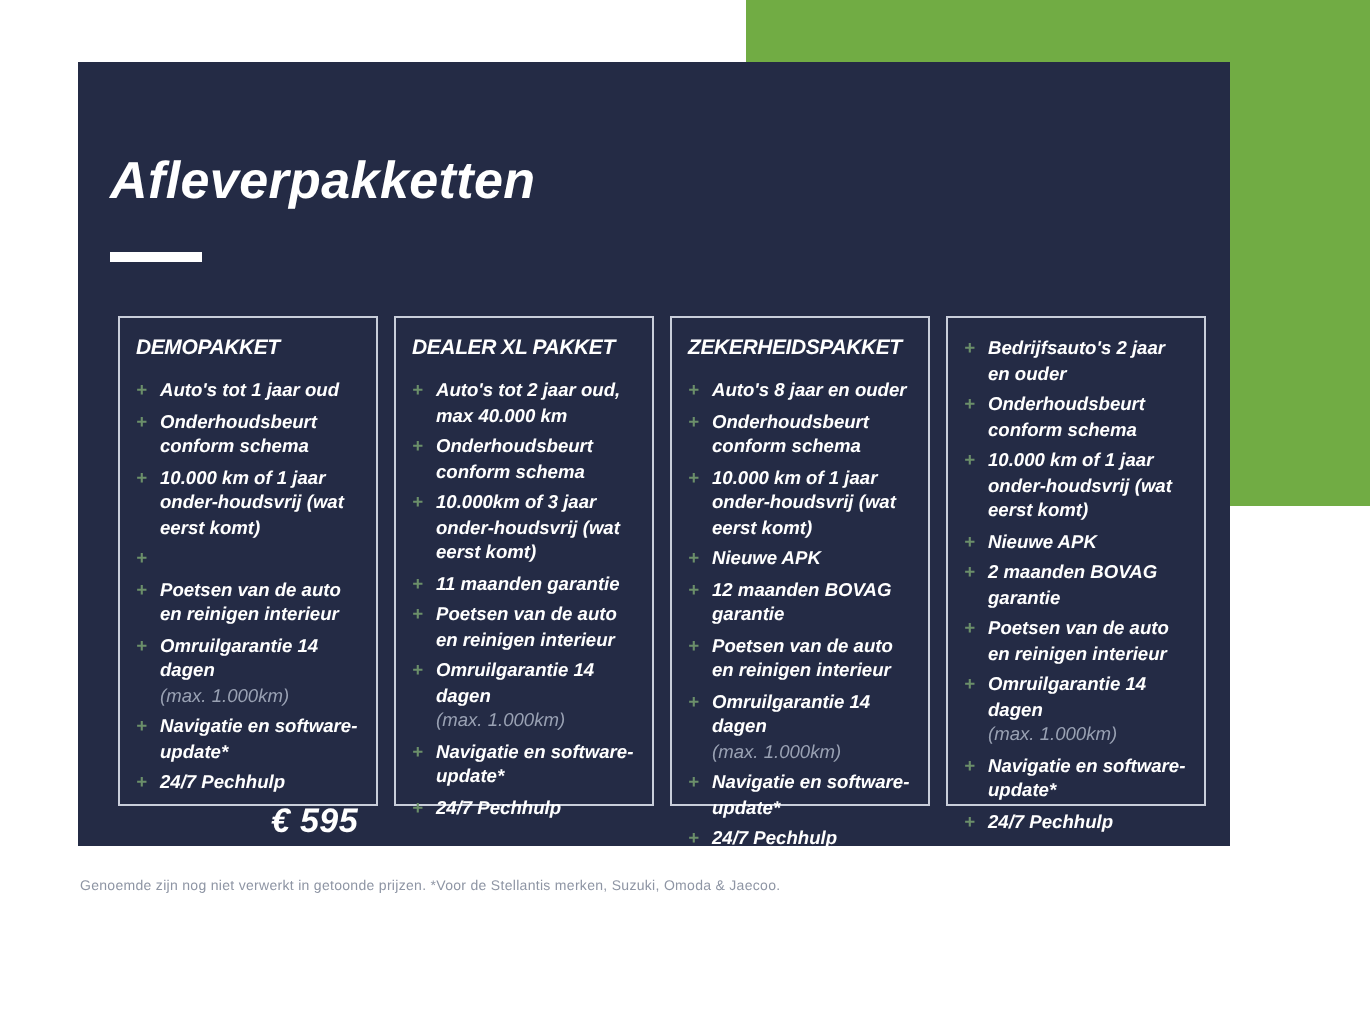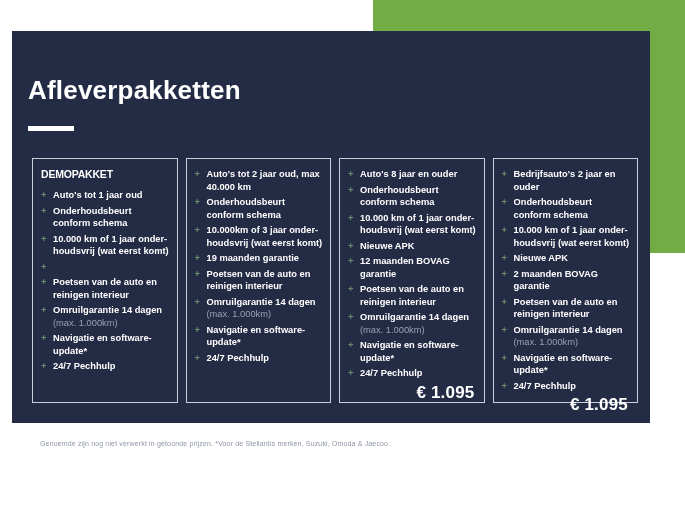--- a/index.html
+++ b/index.html
@@ -21,24 +21,25 @@
     overflow: hidden;
   }
   .green-block {
     position: absolute;
     left: 373px; top: 0;
     width: 312px; height: 253px;
     background: var(--green);
   }
   .panel {
     position: absolute;
-    left: 12px; top: 31px;
-    width: 638px; height: 392px;
+    left: 39px; top: 31px;
+    width: 576px; height: 392px;
     background: var(--panel);
     color: var(--text);
+    font-style: italic;
   }
   .page-title {
     position: absolute;
     left: 16px; top: 44px;
     margin: 0;
     font-size: 26px;
     font-weight: bold;
     letter-spacing: 0.2px;
     color: var(--text);
   }
@@ -181,23 +182,25 @@
   </li>
 
   <li class="feature">
     <span class="plus">+</span>
     <span class="feature-text">
       <span class="t">24/7 Pechhulp</span>
       
     </span>
   </li>
 </ul>
+    <div class="price">€ 595</div>
   </section>
 
   <section class="card">
+    <h2 class="card-title">DEALER XL PAKKET</h2>
     <ul class="features">
   <li class="feature">
     <span class="plus">+</span>
     <span class="feature-text">
       <span class="t">Auto's tot 2 jaar oud, max 40.000 km</span>
       
     </span>
   </li>
 
   <li class="feature">
@@ -212,21 +215,21 @@
     <span class="plus">+</span>
     <span class="feature-text">
       <span class="t">10.000km of 3 jaar onder-houdsvrij (wat eerst komt)</span>
       
     </span>
   </li>
 
   <li class="feature">
     <span class="plus">+</span>
     <span class="feature-text">
-      <span class="t">19 maanden garantie</span>
+      <span class="t">11 maanden garantie</span>
       
     </span>
   </li>
 
   <li class="feature">
     <span class="plus">+</span>
     <span class="feature-text">
       <span class="t">Poetsen van de auto en reinigen interieur</span>
       
     </span>
@@ -252,20 +255,21 @@
     <span class="plus">+</span>
     <span class="feature-text">
       <span class="t">24/7 Pechhulp</span>
       
     </span>
   </li>
 </ul>
   </section>
 
   <section class="card">
+    <h2 class="card-title">ZEKERHEIDSPAKKET</h2>
     <ul class="features">
   <li class="feature">
     <span class="plus">+</span>
     <span class="feature-text">
       <span class="t">Auto's 8 jaar en ouder</span>
       
     </span>
   </li>
 
   <li class="feature">

